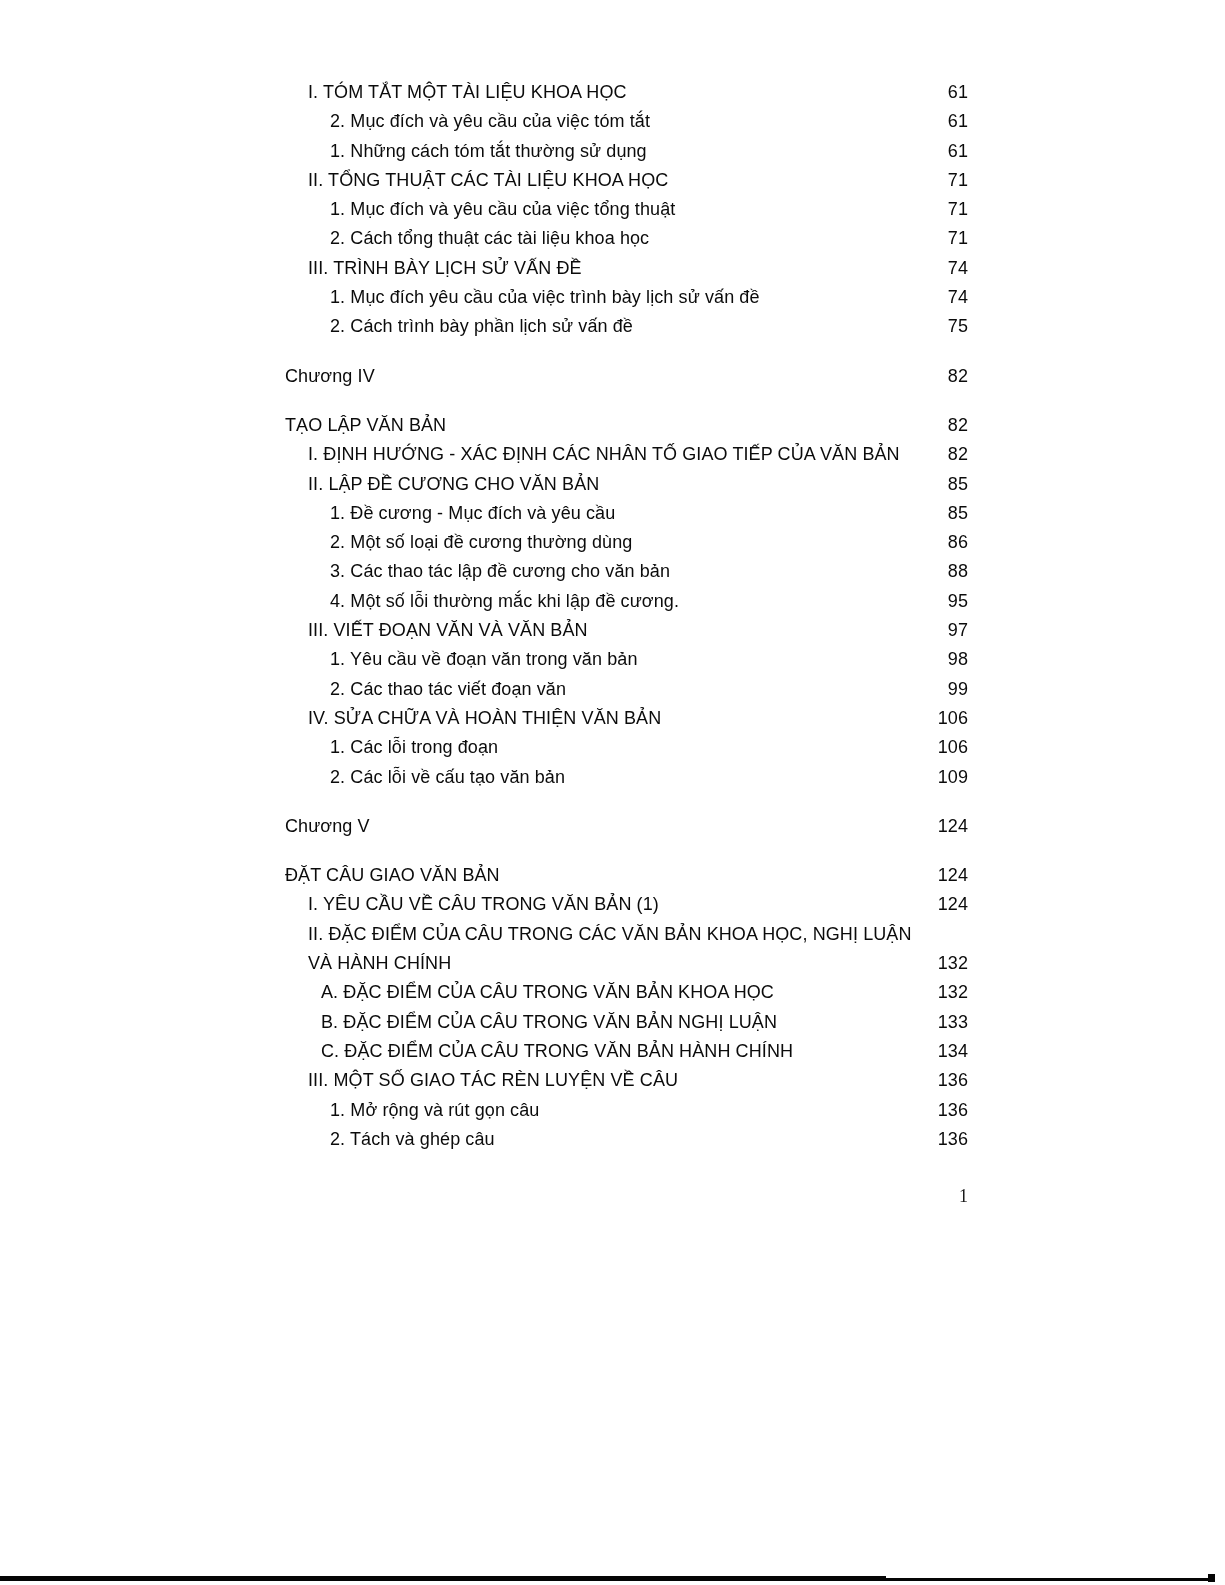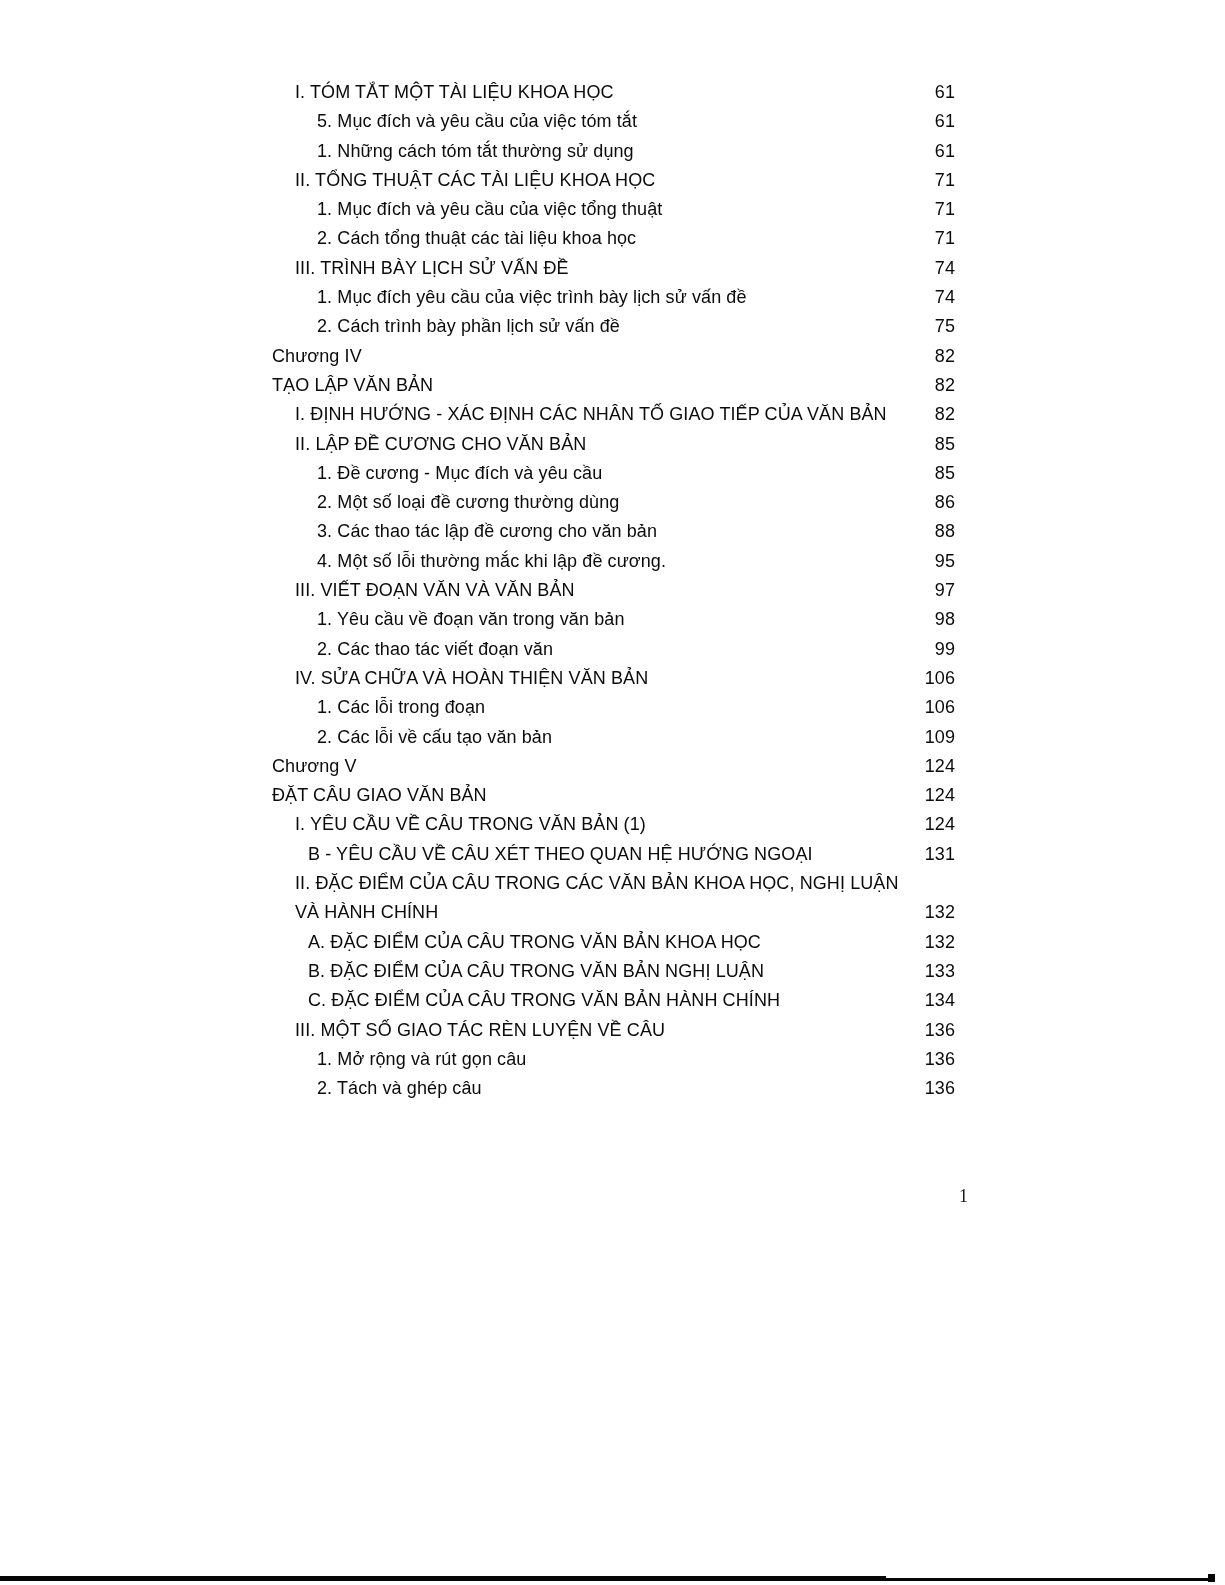--- a/index.html
+++ b/index.html
@@ -9,35 +9,35 @@
     font-family: "Liberation Sans", "DejaVu Sans", sans-serif;
   }
   .page {
     position: relative;
     width: 1225px; height: 1585px;
     background: #ffffff;
     overflow: hidden;
   }
   .toc {
     position: absolute;
-    left: 272px; top: 78px;
+    left: 285px; top: 78px;
     width: 683px;
   }
   .toc-row {
     position: relative;
     font-size: 18px;
     line-height: 29.3px;
     color: #0b0b0b;
     letter-spacing: 0.1px;
   }
   .toc-label {
     display: block;
     white-space: pre-line;
   }
-  .level-chapter  > .toc-label { padding-left: 0; }
+  .level-chapter  > .toc-label { padding-left: 0; margin-top: 20px; }
   .level-section  > .toc-label { padding-left: 23px; }
   .level-subalpha > .toc-label { padding-left: 36px; }
   .level-sub      > .toc-label { padding-left: 45px; }
   .toc-page {
     position: absolute;
     right: 0; bottom: 0;
     line-height: 29.3px;
   }
   .footer-num {
     position: absolute;
@@ -55,21 +55,21 @@
 </head>
 <body>
 
 <div class="page">
   <div class="toc" id="toc">
       <div class="toc-row level-section">
         <span class="toc-label">I. TÓM TẮT MỘT TÀI LIỆU KHOA HỌC</span>
         <span class="toc-page">61</span>
       </div>
       <div class="toc-row level-sub">
-        <span class="toc-label">5. Mục đích và yêu cầu của việc tóm tắt</span>
+        <span class="toc-label">2. Mục đích và yêu cầu của việc tóm tắt</span>
         <span class="toc-page">61</span>
       </div>
       <div class="toc-row level-sub">
         <span class="toc-label">1. Những cách tóm tắt thường sử dụng</span>
         <span class="toc-page">61</span>
       </div>
       <div class="toc-row level-section">
         <span class="toc-label">II. TỔNG THUẬT CÁC TÀI LIỆU KHOA HỌC</span>
         <span class="toc-page">71</span>
       </div>
@@ -153,24 +153,20 @@
         <span class="toc-label">Chương V</span>
         <span class="toc-page">124</span>
       </div>
       <div class="toc-row level-chapter">
         <span class="toc-label">ĐẶT CÂU GIAO VĂN BẢN</span>
         <span class="toc-page">124</span>
       </div>
       <div class="toc-row level-section">
         <span class="toc-label">I. YÊU CẦU VỀ CÂU TRONG VĂN BẢN (1)</span>
         <span class="toc-page">124</span>
-      </div>
-      <div class="toc-row level-subalpha">
-        <span class="toc-label">B - YÊU CẦU VỀ CÂU XÉT THEO QUAN HỆ HƯỚNG NGOẠI</span>
-        <span class="toc-page">131</span>
       </div>
       <div class="toc-row level-section">
         <span class="toc-label">II. ĐẶC ĐIỂM CỦA CÂU TRONG CÁC VĂN BẢN KHOA HỌC, NGHỊ LUẬN
 VÀ HÀNH CHÍNH</span>
         <span class="toc-page">132</span>
       </div>
       <div class="toc-row level-subalpha">
         <span class="toc-label">A. ĐẶC ĐIỂM CỦA CÂU TRONG VĂN BẢN KHOA HỌC</span>
         <span class="toc-page">132</span>
       </div>

